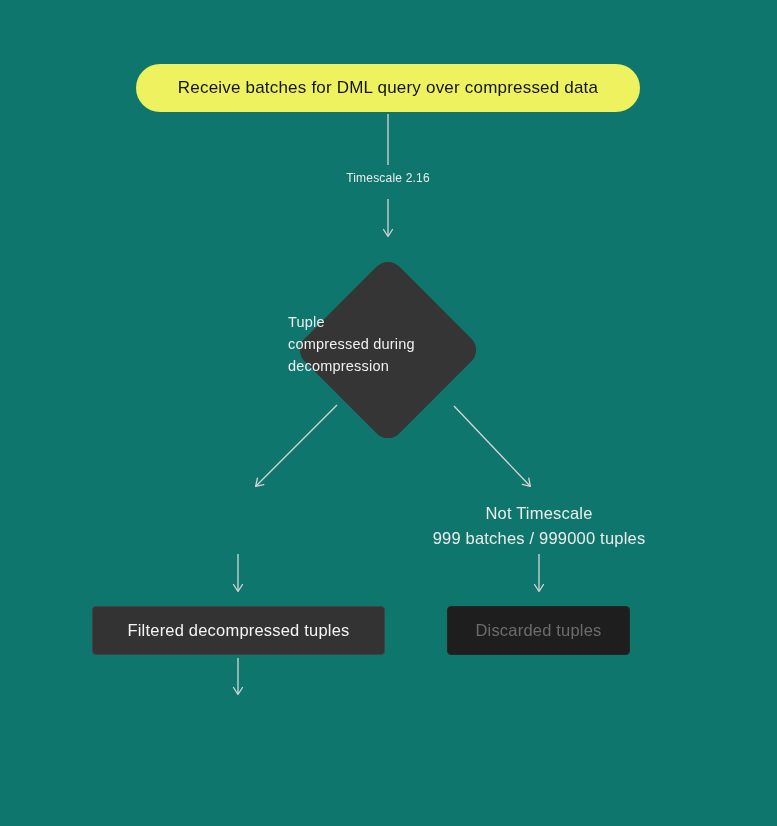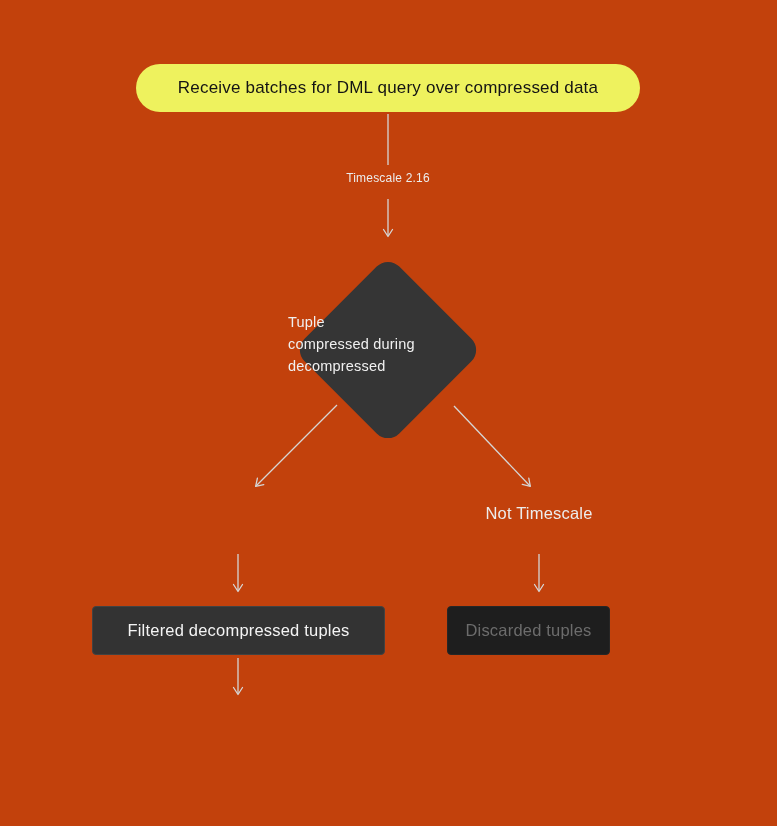--- a/index.html
+++ b/index.html
@@ -4,21 +4,21 @@
 <style>
   html, body {
     margin: 0;
     padding: 0;
     background: #050506;
   }
   .stage {
     position: relative;
     width: 777px;
     height: 826px;
-    background: #c2410c;
+    background: #0f766e;
     overflow: hidden;
     font-family: "Liberation Sans", "DejaVu Sans", sans-serif;
   }
   .connectors {
     position: absolute;
     left: 0;
     top: 0;
     width: 777px;
     height: 826px;
     pointer-events: none;
@@ -94,21 +94,21 @@
     white-space: nowrap;
     box-sizing: border-box;
   }
   .box-filtered {
     left: 92px; top: 606px; width: 293px;
     background: #333333;
     border: 1px solid #424242;
     color: #f4f4f4;
   }
   .box-discarded {
-    left: 447px; top: 606px; width: 163px;
+    left: 447px; top: 606px; width: 183px;
     background: #1e1e1e;
     border: 1px solid #262626;
     color: #6c6c6c;
   }
 </style>
 </head>
 <body>
 
 <div class="stage">
 
@@ -134,26 +134,27 @@
   </svg>
 
   <div class="pill pill-top">Receive batches for DML query over compressed data</div>
 
   <div class="edge-label edge-label-timescale">Timescale 2.16</div>
 
   <div class="diamond"></div>
   <div class="diamond-text">
     <div>Tuple</div>
     <div>compressed during</div>
-    <div>decompressed</div>
+    <div>decompression</div>
   </div>
 
 
   <div class="branch-label branch-right">
     <div>Not Timescale</div>
+    <div>999 batches / 999000 tuples</div>
   </div>
 
   <div class="proc-box box-filtered">Filtered decompressed tuples</div>
 
   <div class="proc-box box-discarded">Discarded tuples</div>
 
 
 </div>
 
 </body></html>

